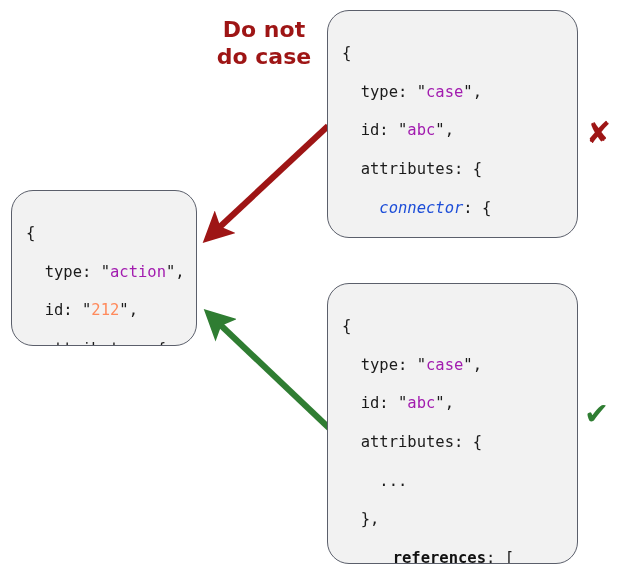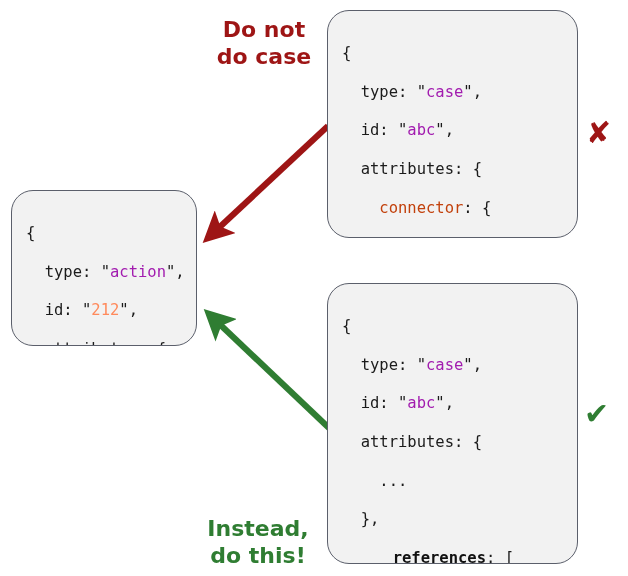--- a/index.html
+++ b/index.html
@@ -33,21 +33,21 @@
     font-size: 15.5px;
     line-height: 19.3px;
     color: #1b1b1b;
     white-space: pre;
     letter-spacing: 0px;
   }
   .code-lines {
     position: absolute;
   }
   .ln { display: block; height: 19.3px; }
-  .k-pink   { color: #c2410c; }
+  .k-pink   { color: #1d4ed8; font-style: italic; }
   .k-blue   { color: #a21caf; }
   .k-orange { color: #ff8a5c; }
   .k-bold   { font-weight: bold; color: #111111; margin-left: 32px; }
 
   .label {
     position: absolute;
     font-family: "DejaVu Sans", "Liberation Sans", sans-serif;
     font-weight: bold;
     font-size: 22px;
     line-height: 27px;
@@ -136,20 +136,18 @@
 
 
 
 
     </div>
   </div>
 
   <div class="label label-bad" style="left:205px; top:16px; width:118px;">Do not
 do case</div>
 
-  <div class="label label-good" style="left:196px; top:515px; width:124px;">Instead,
-do this!</div>
 
   <div class="mark mark-x" style="left:586px; top:118px;">✘</div>
 
   <div class="mark mark-check" style="left:584px; top:399px;">✔</div>
 
 </div>
 
 </body></html>

